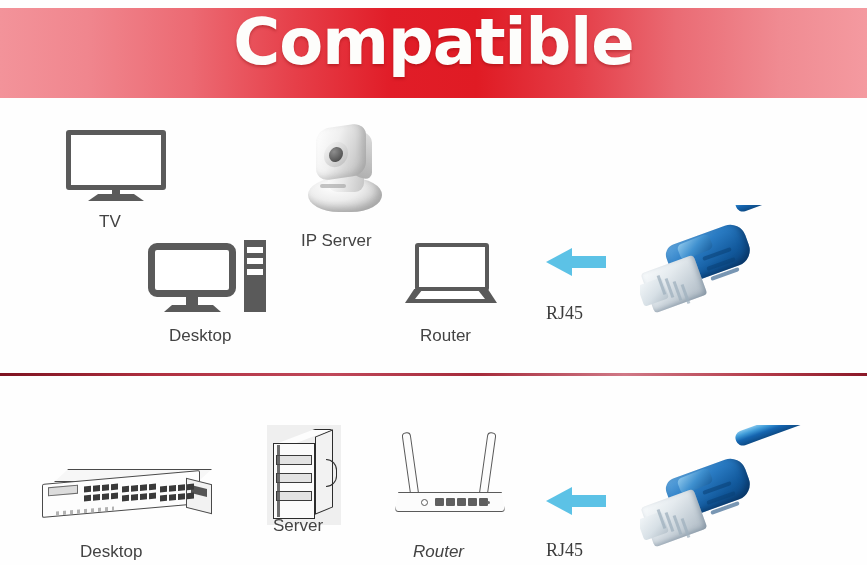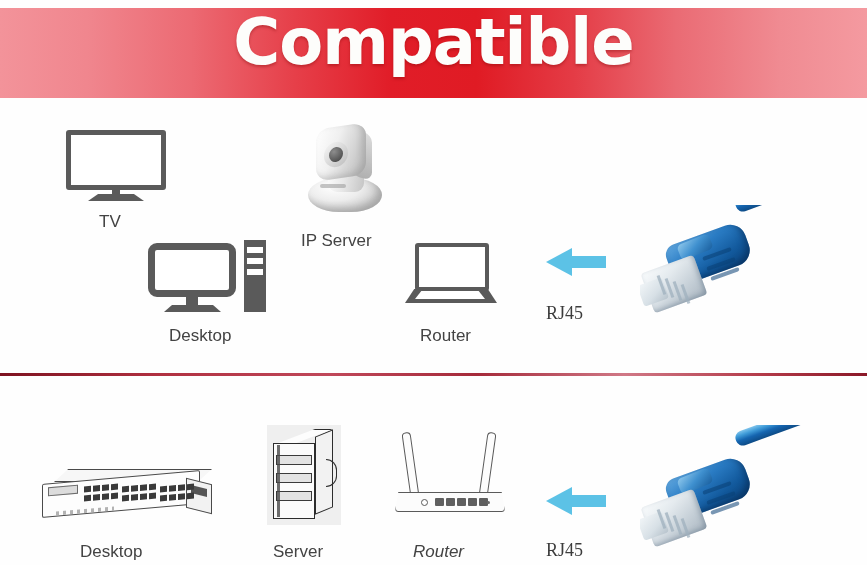--- a/index.html
+++ b/index.html
@@ -271,21 +271,21 @@
     <div class="bg"></div>
     <div class="side"></div>
     <div class="topf"></div>
     <div class="front"></div>
     <div class="shelf s1"></div>
     <div class="shelf s2"></div>
     <div class="shelf s3"></div>
     <div class="rail"></div>
     <div class="hcurve"></div>
   </div>
-  <div class="lbl" style="left:273px;top:542px;">Server</div>
+  <div class="lbl" style="left:273px;top:516px;">Server</div>
 
   <div class="node rt">
     <div class="ant al"></div>
     <div class="ant ar"></div>
     <div class="body"></div>
     <div class="pwr"></div>
     <div class="port" style="left:40px;"></div>
     <div class="port" style="left:51px;"></div>
     <div class="port" style="left:62px;"></div>
     <div class="port" style="left:73px;"></div>

